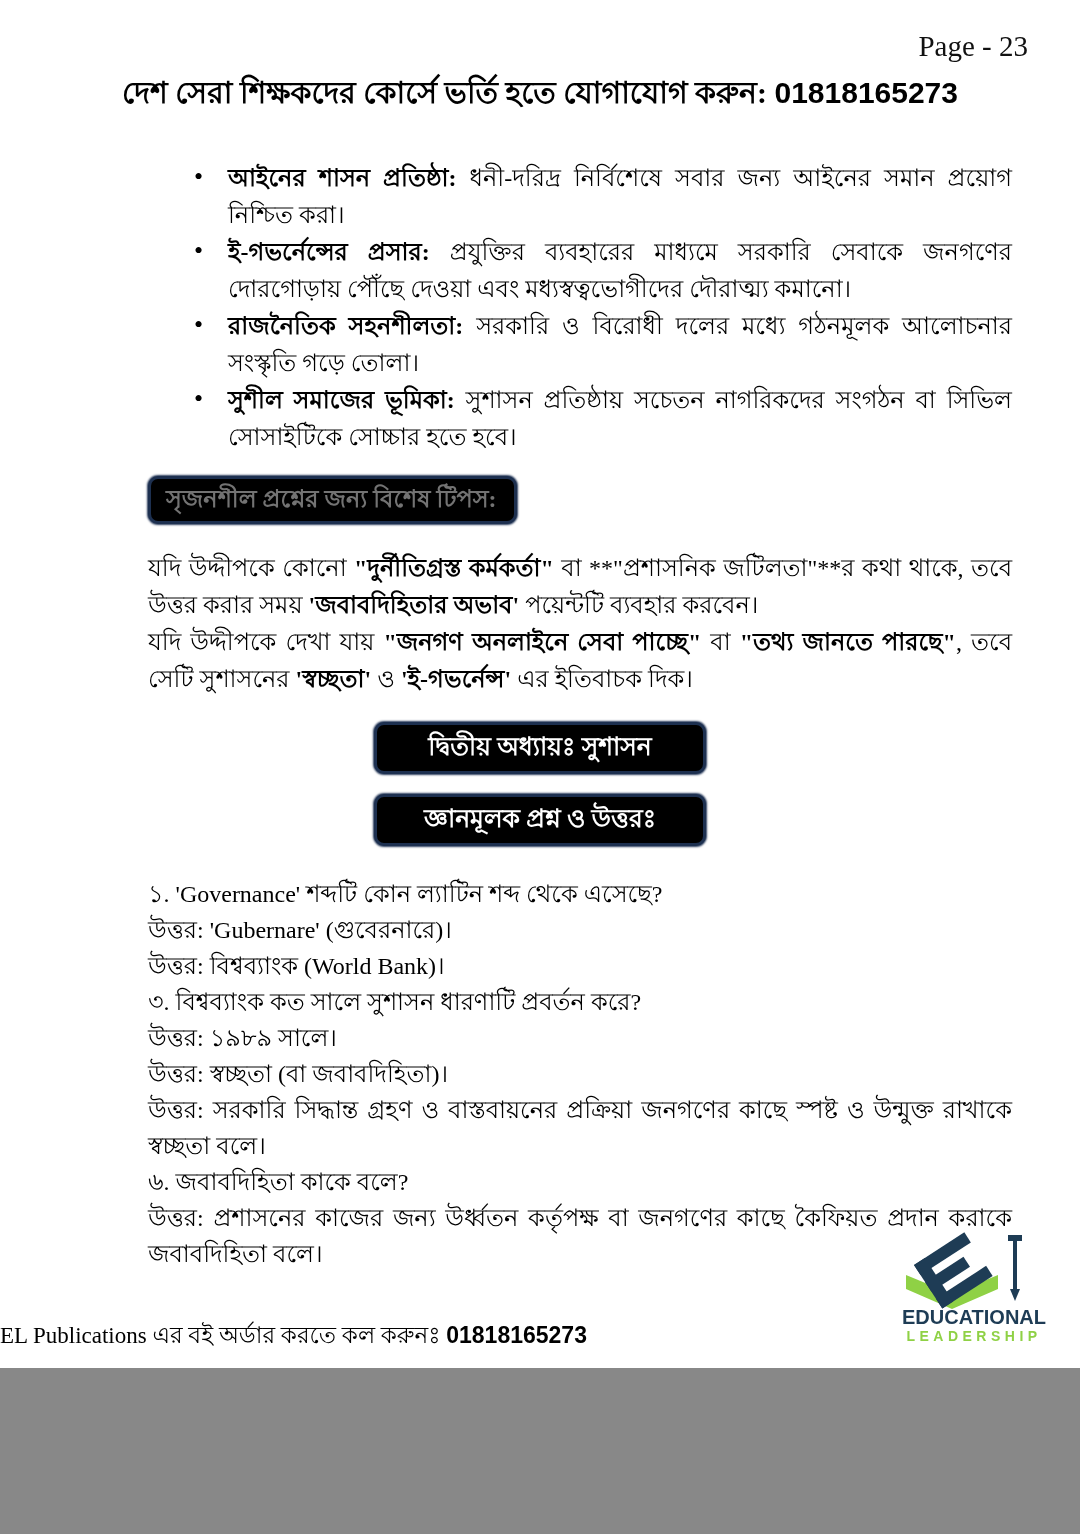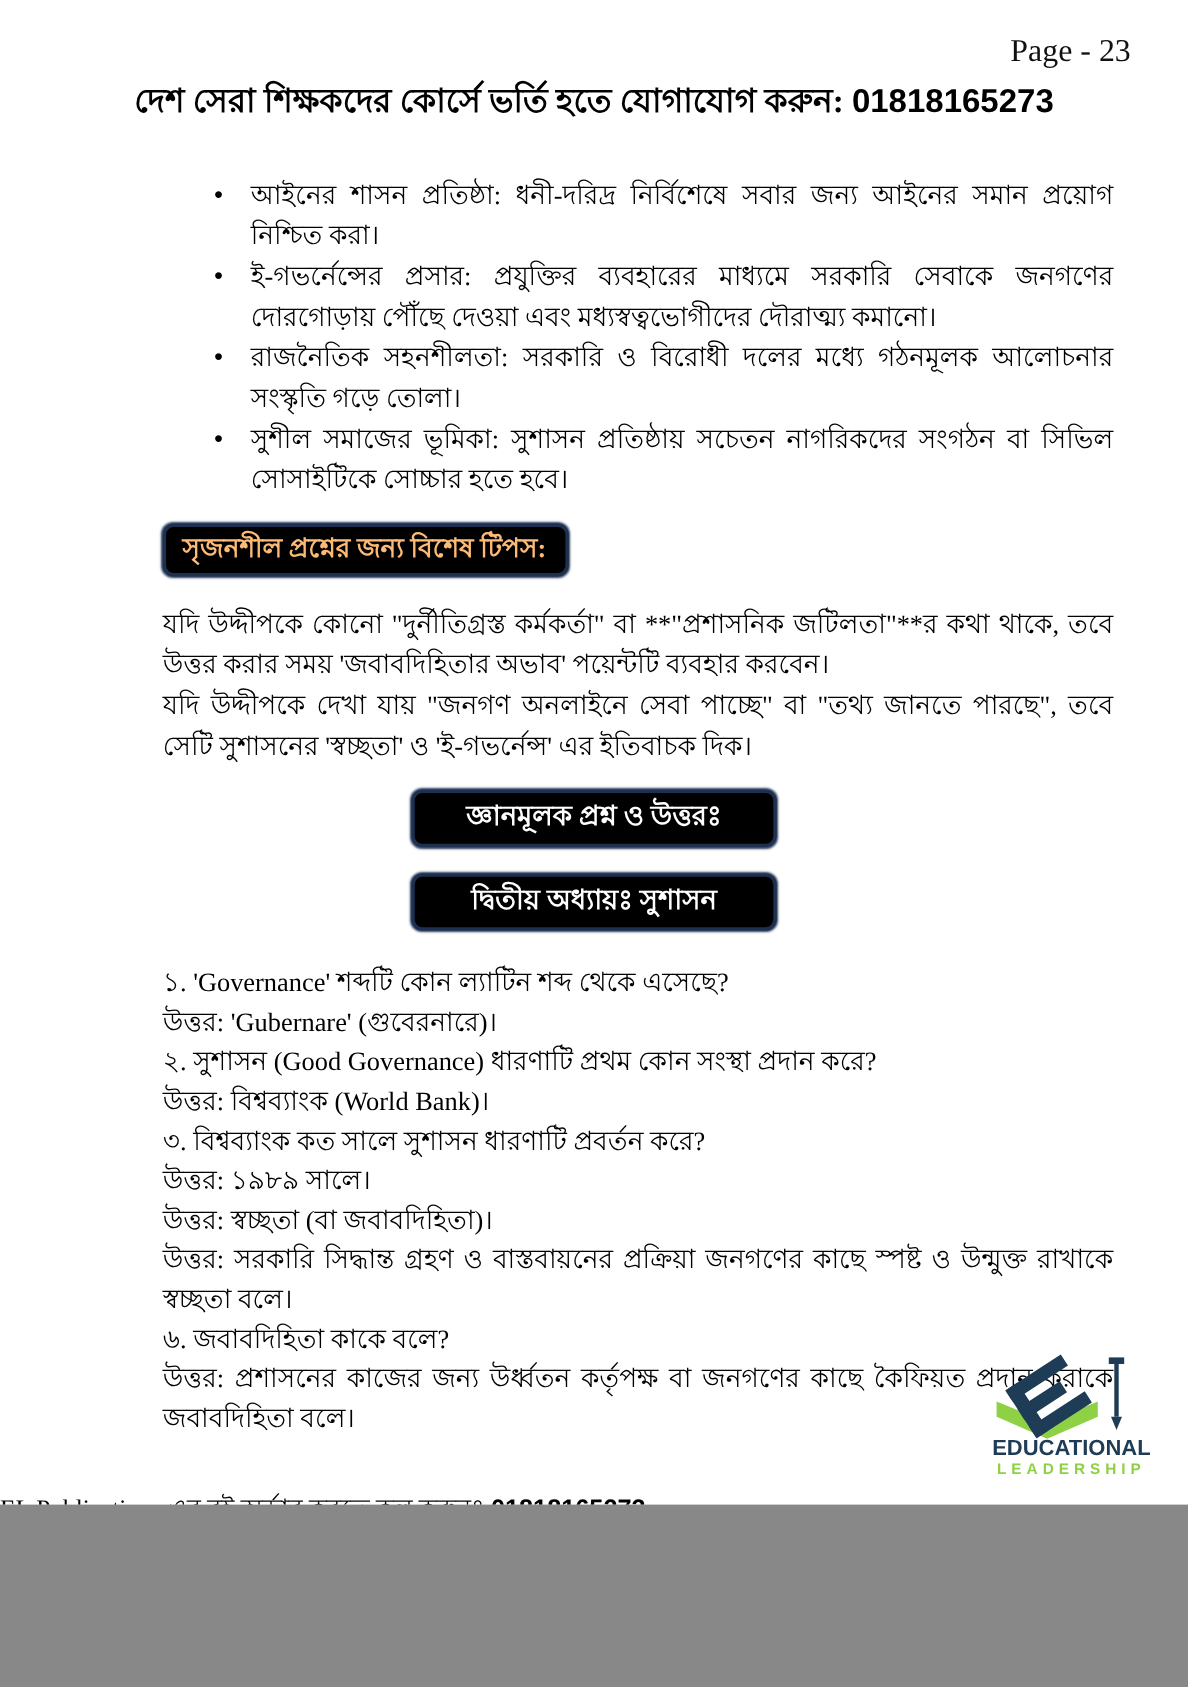--- a/index.html
+++ b/index.html
@@ -6,21 +6,21 @@
   .page{
     position:relative;
     width:1080px;height:1368px;
     margin:0 auto;
     background:#fff;
     color:#000;
     font-family:"Liberation Serif","DejaVu Serif",serif;
     font-size:24px;
     overflow:hidden;
   }
-  .b{font-weight:normal;}
+  .b{font-weight:bold;}
   .phone{font-family:"Liberation Sans","DejaVu Sans",sans-serif;font-weight:bold;}
 
   .page-number{
     position:absolute;top:30px;right:52px;
     font-family:"Liberation Serif","DejaVu Serif",serif;
     font-size:29px;color:#111;
   }
   .contact-header{
     margin:76px 40px 0 40px;
     text-align:center;
@@ -42,21 +42,21 @@
   }
   ul.pillars .bullet{
     position:absolute;left:-34px;top:-2px;
     font-size:26px;
   }
 
   .badge-row{margin-top:20px;}
   .tips-badge{
     display:inline-block;
     background:var(--banner-bg,#000);
-    color:#fdba74;
+    color:#737373;
     font-weight:bold;
     font-size:24px;
     line-height:30px;
     padding:5px 17px 7px 15px;
     border:3px solid var(--banner-border,#1d3050);
     border-radius:10px;
     box-shadow:0 0 2px 1px #2a3c5c;
   }
 
   .tips-text{margin-top:26px;}
@@ -124,33 +124,32 @@
     <div class="badge-row">
       <span class="tips-badge">সৃজনশীল প্রশ্নের জন্য বিশেষ টিপস:</span>
     </div>
 
     <div class="tips-text">
       <p><span>যদি উদ্দীপকে কোনো </span><span class="b">"দুর্নীতিগ্রস্ত কর্মকর্তা"</span><span> বা **"প্রশাসনিক জটিলতা"**র কথা থাকে, তবে উত্তর করার সময় </span><span class="b">'জবাবদিহিতার অভাব'</span><span> পয়েন্টটি ব্যবহার করবেন।</span></p>
       <p><span>যদি উদ্দীপকে দেখা যায় </span><span class="b">"জনগণ অনলাইনে সেবা পাচ্ছে"</span><span> বা </span><span class="b">"তথ্য জানতে পারছে"</span><span>, তবে সেটি সুশাসনের </span><span class="b">'স্বচ্ছতা'</span><span> ও </span><span class="b">'ই-গভর্নেন্স'</span><span> এর ইতিবাচক দিক।</span></p>
     </div>
   </div>
 
+  <div class="banner-row">
+    <span class="banner">দ্বিতীয় অধ্যায়ঃ সুশাসন</span>
+  </div>
+
   <div class="banner-row second">
     <span class="banner"><span>জ্ঞানমূলক প্রশ্ন</span><span class="reg"> ও উত্তরঃ</span></span>
-  </div>
-
-  <div class="banner-row">
-    <span class="banner">দ্বিতীয় অধ্যায়ঃ সুশাসন</span>
   </div>
 
   <div class="column">
     <div class="qa">
       <p>১. 'Governance' শব্দটি কোন ল্যাটিন শব্দ থেকে এসেছে?</p>
       <p>উত্তর: 'Gubernare' (গুবেরনারে)।</p>
-      <p>২. সুশাসন (Good Governance) ধারণাটি প্রথম কোন সংস্থা প্রদান করে?</p>
       <p>উত্তর: বিশ্বব্যাংক (World Bank)।</p>
       <p>৩. বিশ্বব্যাংক কত সালে সুশাসন ধারণাটি প্রবর্তন করে?</p>
       <p>উত্তর: ১৯৮৯ সালে।</p>
       <p>উত্তর: স্বচ্ছতা (বা জবাবদিহিতা)।</p>
       <p>উত্তর: সরকারি সিদ্ধান্ত গ্রহণ ও বাস্তবায়নের প্রক্রিয়া জনগণের কাছে স্পষ্ট ও উন্মুক্ত রাখাকে স্বচ্ছতা বলে।</p>
       <p>৬. জবাবদিহিতা কাকে বলে?</p>
       <p>উত্তর: প্রশাসনের কাজের জন্য উর্ধ্বতন কর্তৃপক্ষ বা জনগণের কাছে কৈফিয়ত প্রদান করাকে জবাবদিহিতা বলে।</p>
     </div>
   </div>
 

